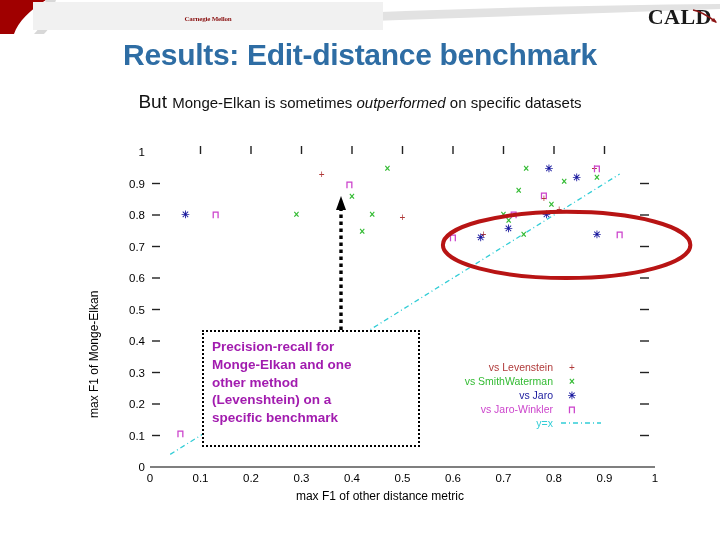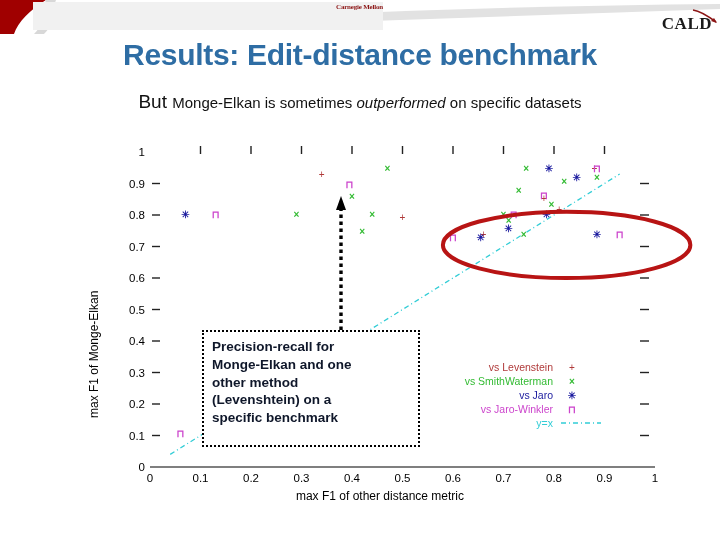--- a/index.html
+++ b/index.html
@@ -33,42 +33,40 @@
     width: 350px; height: 28px;
     background: #f1f1f1;
     text-align: center;
   }
   #cmu-wordmark {
     display: block;
     font-family: "Liberation Serif", serif;
     font-size: 7px;
     color: #8c1515;
     letter-spacing: -0.2px;
-    margin-top: 1px;
-    font-weight: bold;
-    text-align: right;
+    margin-top: 13px;
+    font-weight: bold;
   }
   #cmu-scs {
     display: block;
     font-family: "Liberation Sans", sans-serif;
     font-size: 10.5px;
     font-weight: bold;
     color: #111;
     letter-spacing: 0.9px;
     margin-top: 1px;
   }
   #cald-logo {
     position: absolute;
     right: 8px; top: 4px;
     font-family: "Liberation Serif", serif;
-    font-size: 17px;
+    font-size: 22px;
     font-weight: bold;
     color: #1a1a1a;
     letter-spacing: 0.5px;
-    margin-top: 10px;
   }
   #cald-swish {
     position: absolute;
     right: 2px; top: 8px;
     width: 26px; height: 16px;
   }
 
   
   #slide-title {
     position: absolute;
@@ -132,21 +130,21 @@
     border: 2px dotted #000;
     box-sizing: border-box;
   }
   #callout-text {
     position: absolute;
     left: 8px; top: 6px;
     width: 202px;
     font-family: "Liberation Sans", sans-serif;
     font-size: 13.5px;
     font-weight: bold;
-    color: #0f172a;
+    color: #a21caf;
     line-height: 1.32;
     white-space: pre-line;
   }
 </style>
 </head>
 <body>
 
 <div id="header-band">
   <svg id="header-swoosh" viewBox="0 0 720 34" preserveAspectRatio="none">
     <path d="M0,0 L46,0 C30,10 18,22 14,34 L0,34 Z" fill="#a00000"></path>

